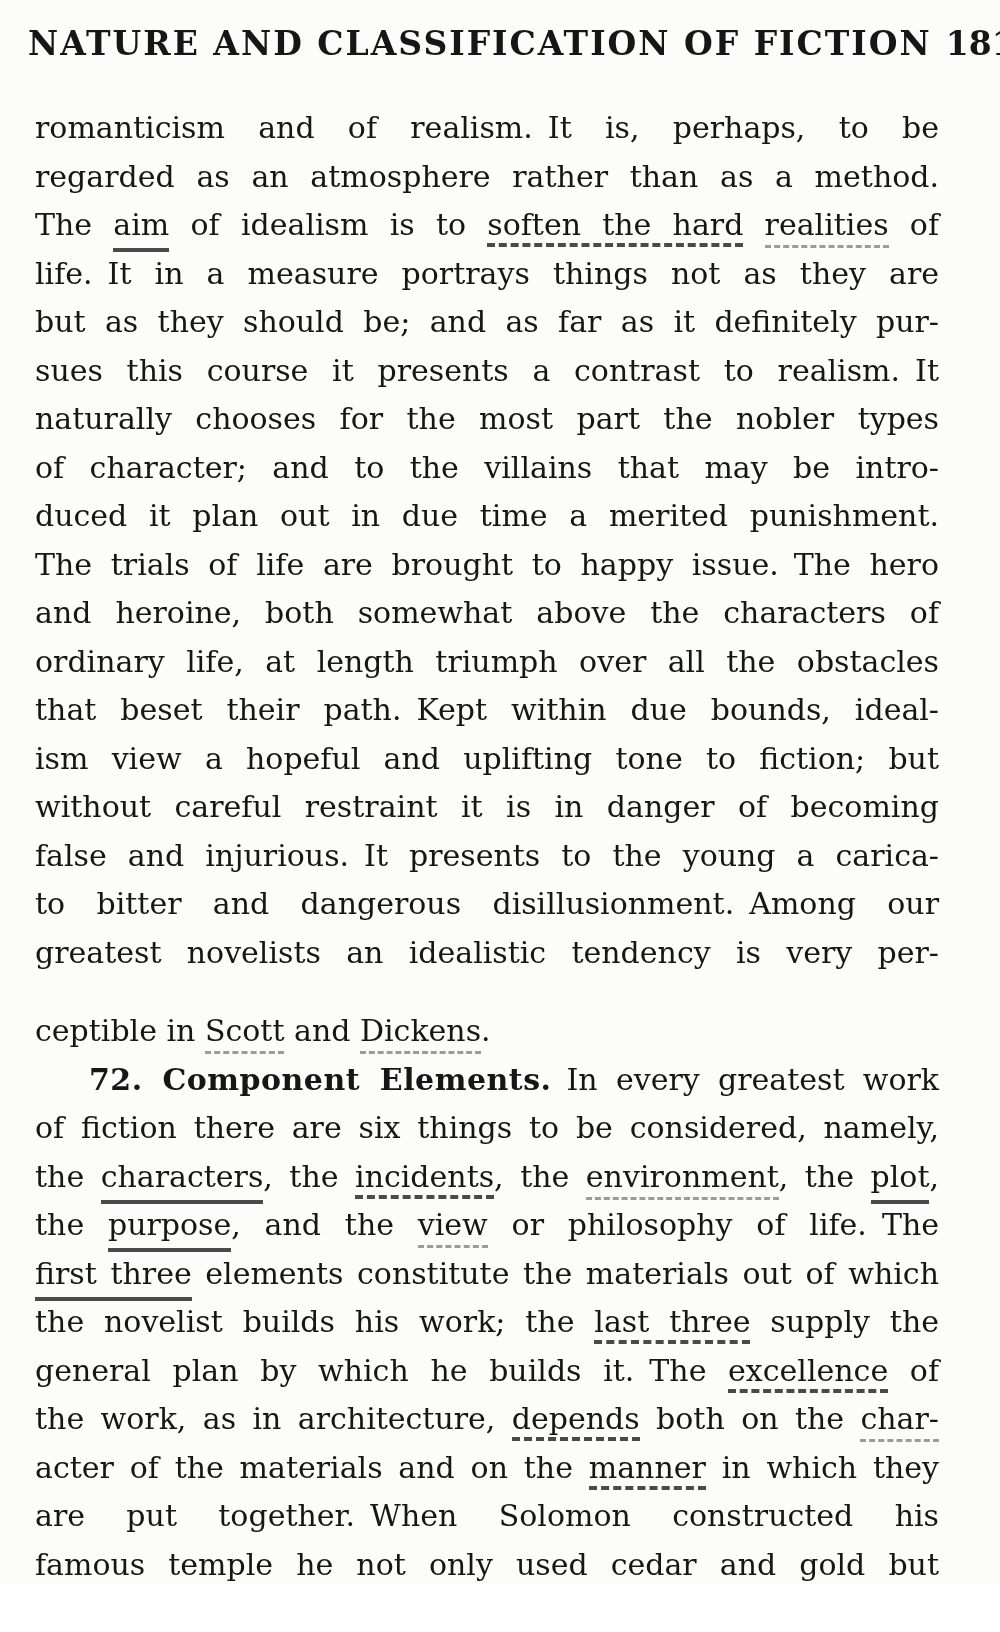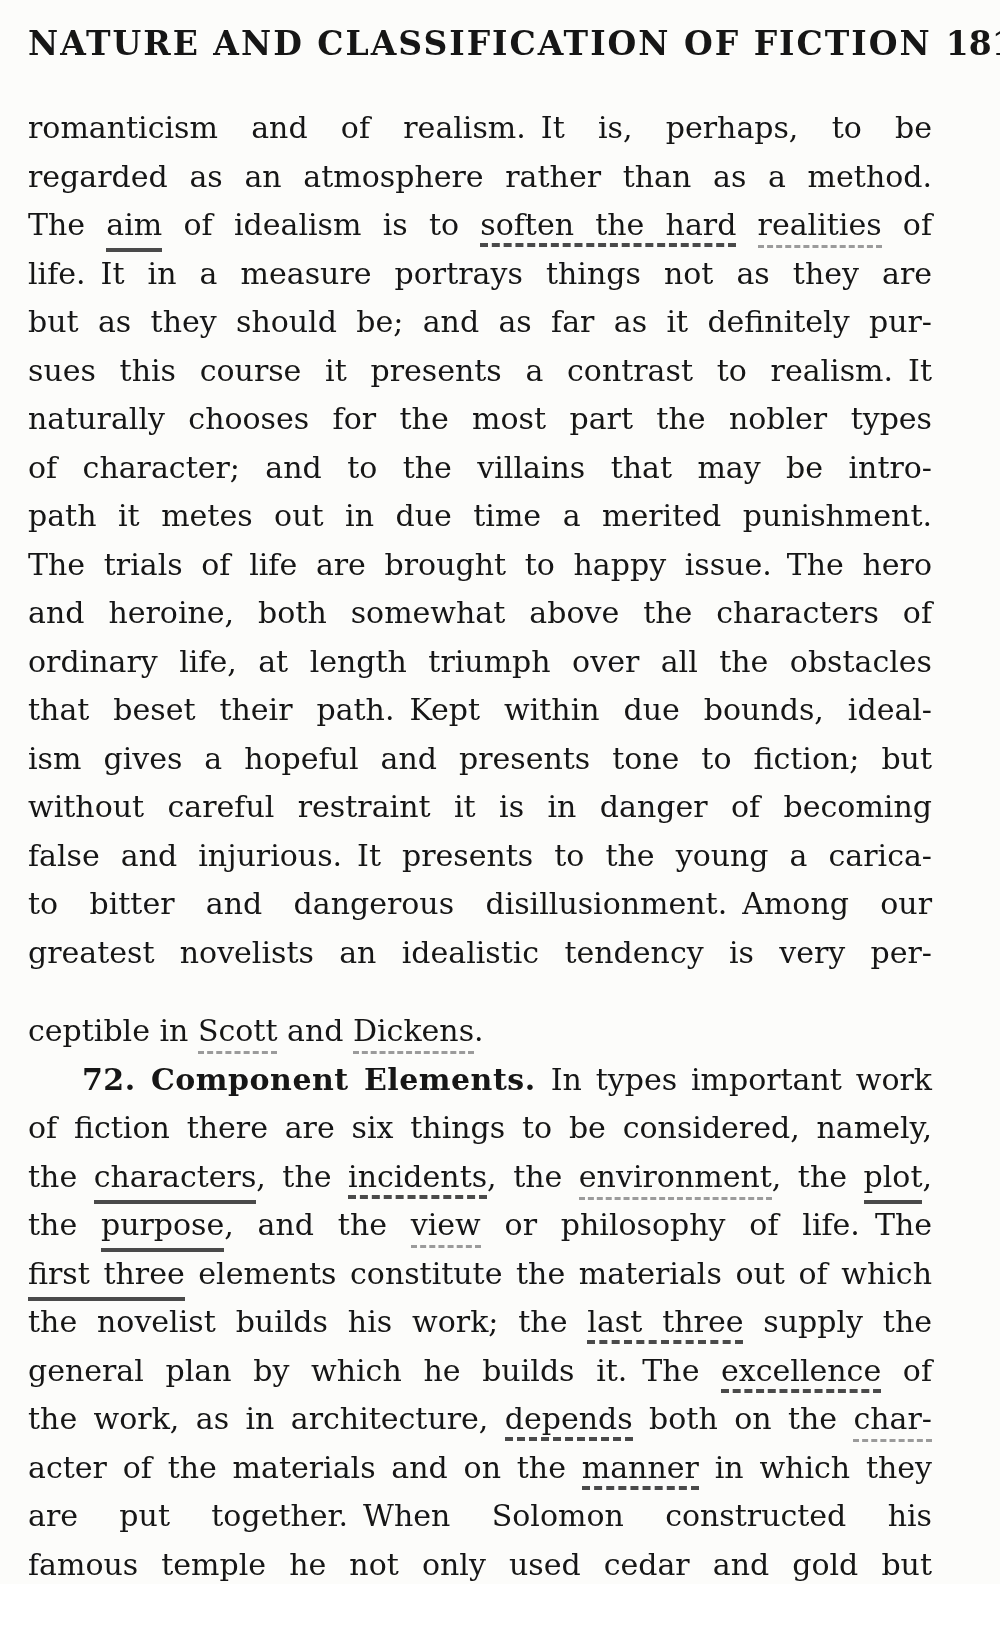--- a/index.html
+++ b/index.html
@@ -33,21 +33,21 @@
     font-weight: 600;
   }
   .page-number {
     font-size: 33px;
     font-weight: 600;
     margin-left: 14px;
   }
   .page-body {
     position: absolute;
     top: 104px;
-    left: 28px;
+    left: 35px;
     width: 904px;
   }
   .line {
     font-size: 30px;
     line-height: 48.5px;
     height: 48.5px;
     text-align: justify;
     text-align-last: justify;
     overflow: visible;
   }
@@ -88,32 +88,32 @@
   </div>
   <div class="page-body">
       <div class="line"><span>romanticism and of realism. It is, perhaps, to be</span></div>
       <div class="line"><span>regarded as an atmosphere rather than as a method.</span></div>
       <div class="line"><span>The </span><span class="st-u">aim</span><span> of idealism is to </span><span class="st-ud">soften the hard</span><span> </span><span class="st-uf">realities</span><span> of</span></div>
       <div class="line"><span>life. It in a measure portrays things not as they are</span></div>
       <div class="line"><span>but as they should be; and as far as it definitely pur-</span></div>
       <div class="line"><span>sues this course it presents a contrast to realism. It</span></div>
       <div class="line"><span>naturally chooses for the most part the nobler types</span></div>
       <div class="line"><span>of character; and to the villains that may be intro-</span></div>
-      <div class="line"><span>path it metes out in due time a merited punishment.</span></div>
+      <div class="line"><span>duced it plan out in due time a merited punishment.</span></div>
       <div class="line"><span>The trials of life are brought to happy issue. The hero</span></div>
       <div class="line"><span>and heroine, both somewhat above the characters of</span></div>
       <div class="line"><span>ordinary life, at length triumph over all the obstacles</span></div>
       <div class="line"><span>that beset their path. Kept within due bounds, ideal-</span></div>
-      <div class="line"><span>ism gives a hopeful and presents tone to fiction; but</span></div>
+      <div class="line"><span>ism view a hopeful and uplifting tone to fiction; but</span></div>
       <div class="line"><span>without careful restraint it is in danger of becoming</span></div>
       <div class="line"><span>false and injurious. It presents to the young a carica-</span></div>
       <div class="line"><span>to bitter and dangerous disillusionment. Among our</span></div>
       <div class="line"><span>greatest novelists an idealistic tendency is very per-</span></div>
       <div class="line no-just"><span>ceptible in </span><span class="st-uf">Scott</span><span> and </span><span class="st-uf">Dickens</span><span>.</span></div>
-      <div class="line indent"><span class="st-b">72. Component Elements.</span><span> In types important work</span></div>
+      <div class="line indent"><span class="st-b">72. Component Elements.</span><span> In every greatest work</span></div>
       <div class="line"><span>of fiction there are six things to be considered, namely,</span></div>
       <div class="line"><span>the </span><span class="st-u">characters</span><span>, the </span><span class="st-ud">incidents</span><span>, the </span><span class="st-uf">environment</span><span>, the </span><span class="st-u">plot</span><span>,</span></div>
       <div class="line"><span>the </span><span class="st-u">purpose</span><span>, and the </span><span class="st-uf">view</span><span> or philosophy of life. The</span></div>
       <div class="line"><span class="st-u">first three</span><span> elements constitute the materials out of which</span></div>
       <div class="line"><span>the novelist builds his work; the </span><span class="st-ud">last three</span><span> supply the</span></div>
       <div class="line"><span>general plan by which he builds it. The </span><span class="st-ud">excellence</span><span> of</span></div>
       <div class="line"><span>the work, as in architecture, </span><span class="st-ud">depends</span><span> both on the </span><span class="st-uf">char-</span></div>
       <div class="line"><span>acter of the materials and on the </span><span class="st-ud">manner</span><span> in which they</span></div>
       <div class="line"><span>are put together. When Solomon constructed his</span></div>
       <div class="line"><span>famous temple he not only used cedar and gold but</span></div>

